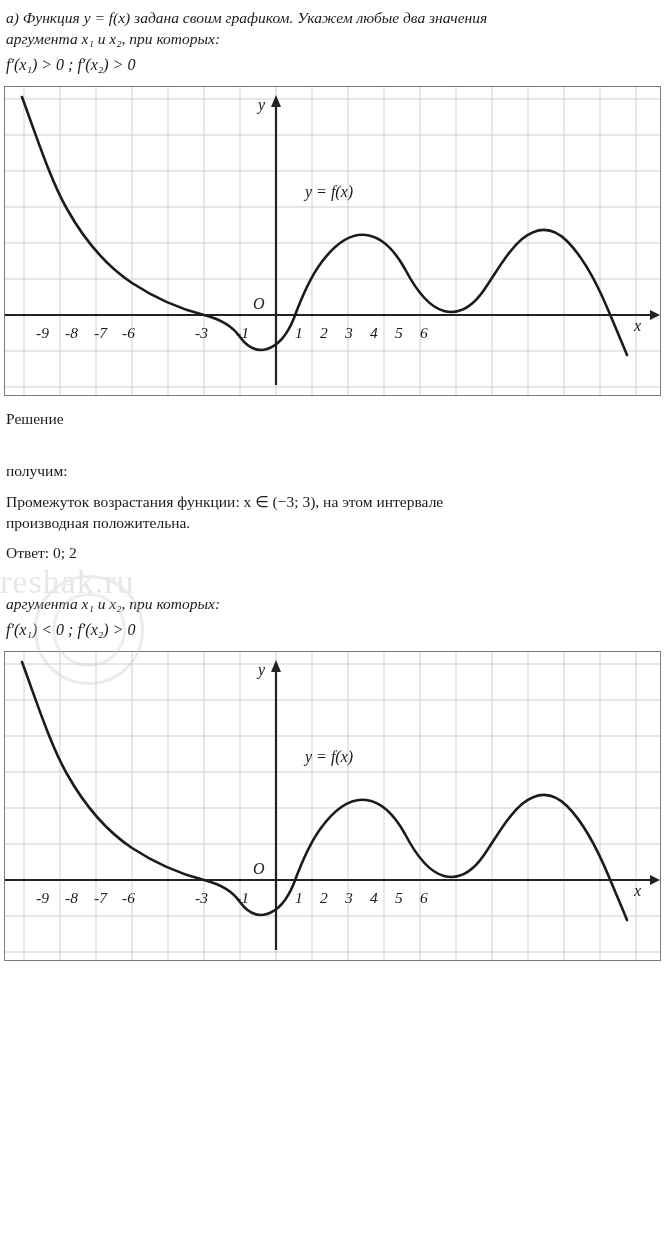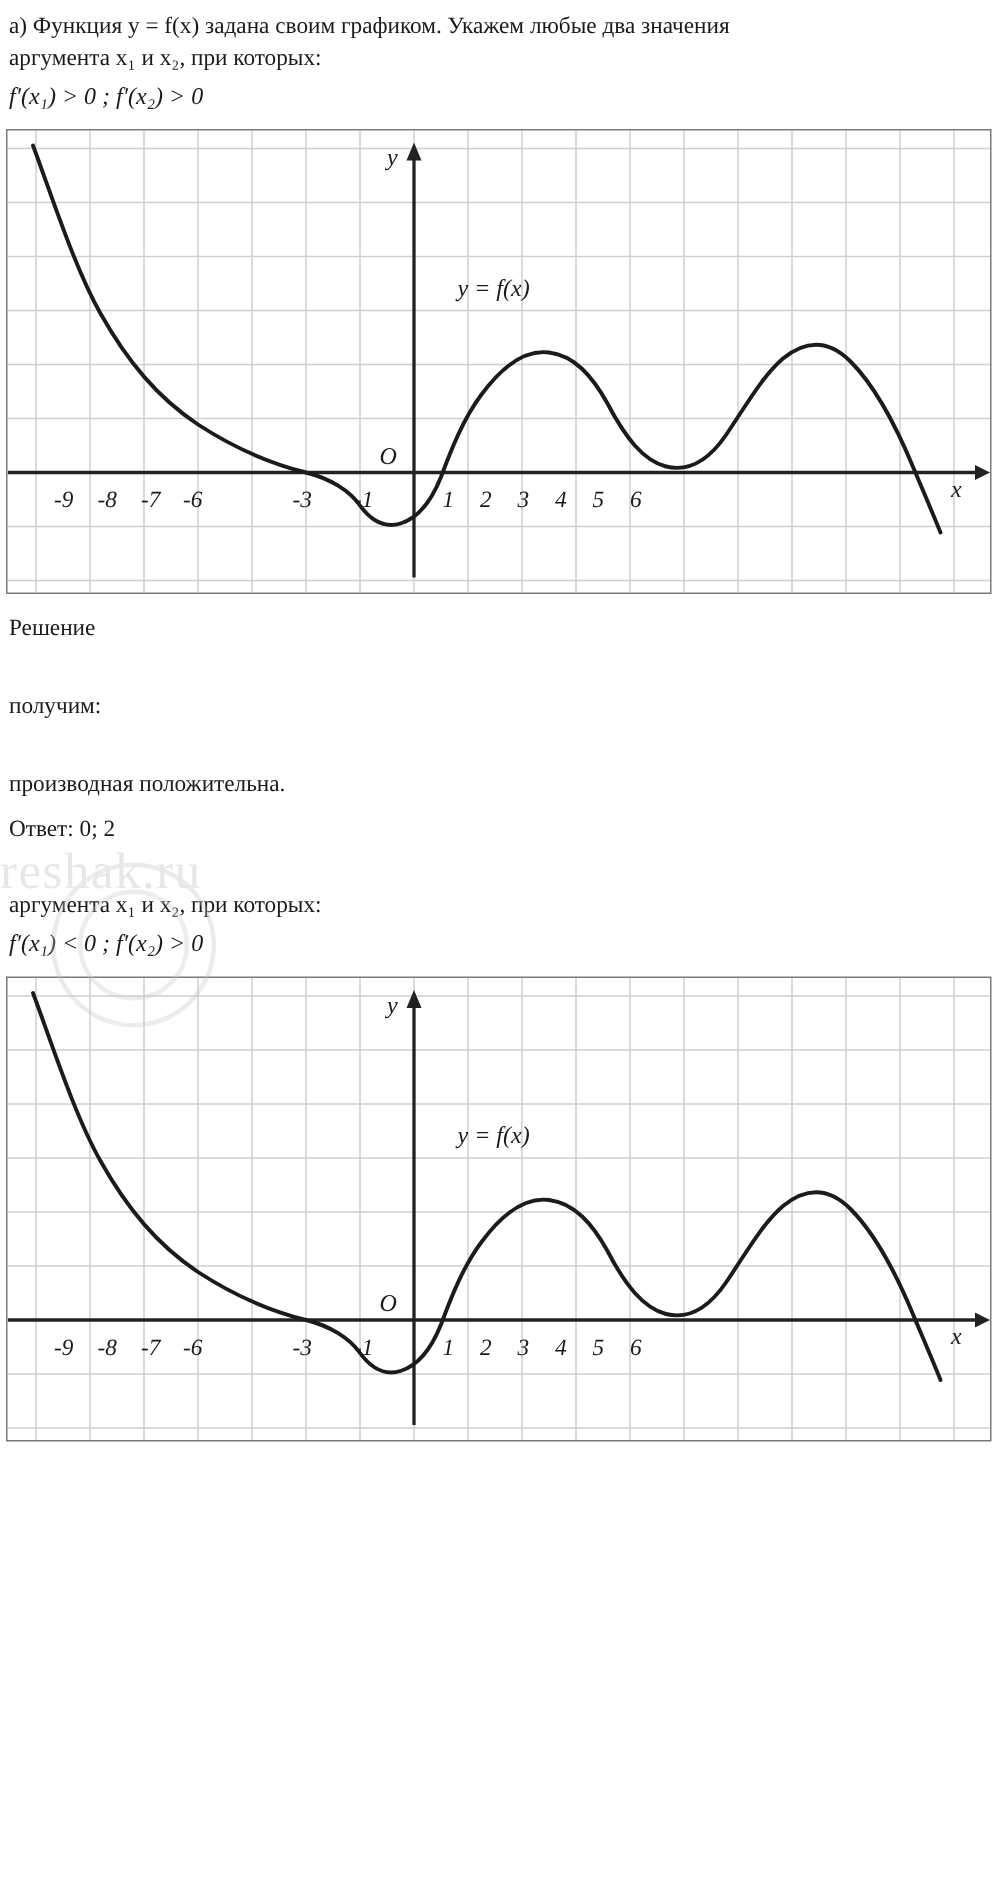--- a/index.html
+++ b/index.html
@@ -20,21 +20,21 @@
     width: 669px;
     padding: 8px 0 0 0;
     box-sizing: border-box;
   }
   .para {
     font-size: 15.5px;
     line-height: 1.35;
     margin: 0 6px 10px 6px;
     color: #1a1a1a;
   }
-  .para.tight { margin-bottom: 6px; }
+  .para.tight { margin-bottom: 6px; font-style: italic; }
   .formula {
     font-family: "Liberation Serif", serif;
     font-style: italic;
     font-size: 16px;
     margin: 0 6px 12px 6px;
   }
   .heading {
     font-size: 15.5px;
     margin: 0 6px 12px 6px;
   }
@@ -177,21 +177,21 @@
   </div>
 
   <div class="heading">Решение</div>
 
   <div class="para">
     <br>
     <span>получим:</span>
   </div>
 
   <div class="para">
-    <br>
+    <span>Промежуток возрастания функции: x ∈ (−3; 3), на этом интервале</span><br>
     <span>производная положительна.</span>
   </div>
 
 
 
   <div class="heading">Ответ:  0; 2</div>
 
   <div class="para tight">
     <br>
     <span>аргумента x₁ и x₂, при которых:</span>

